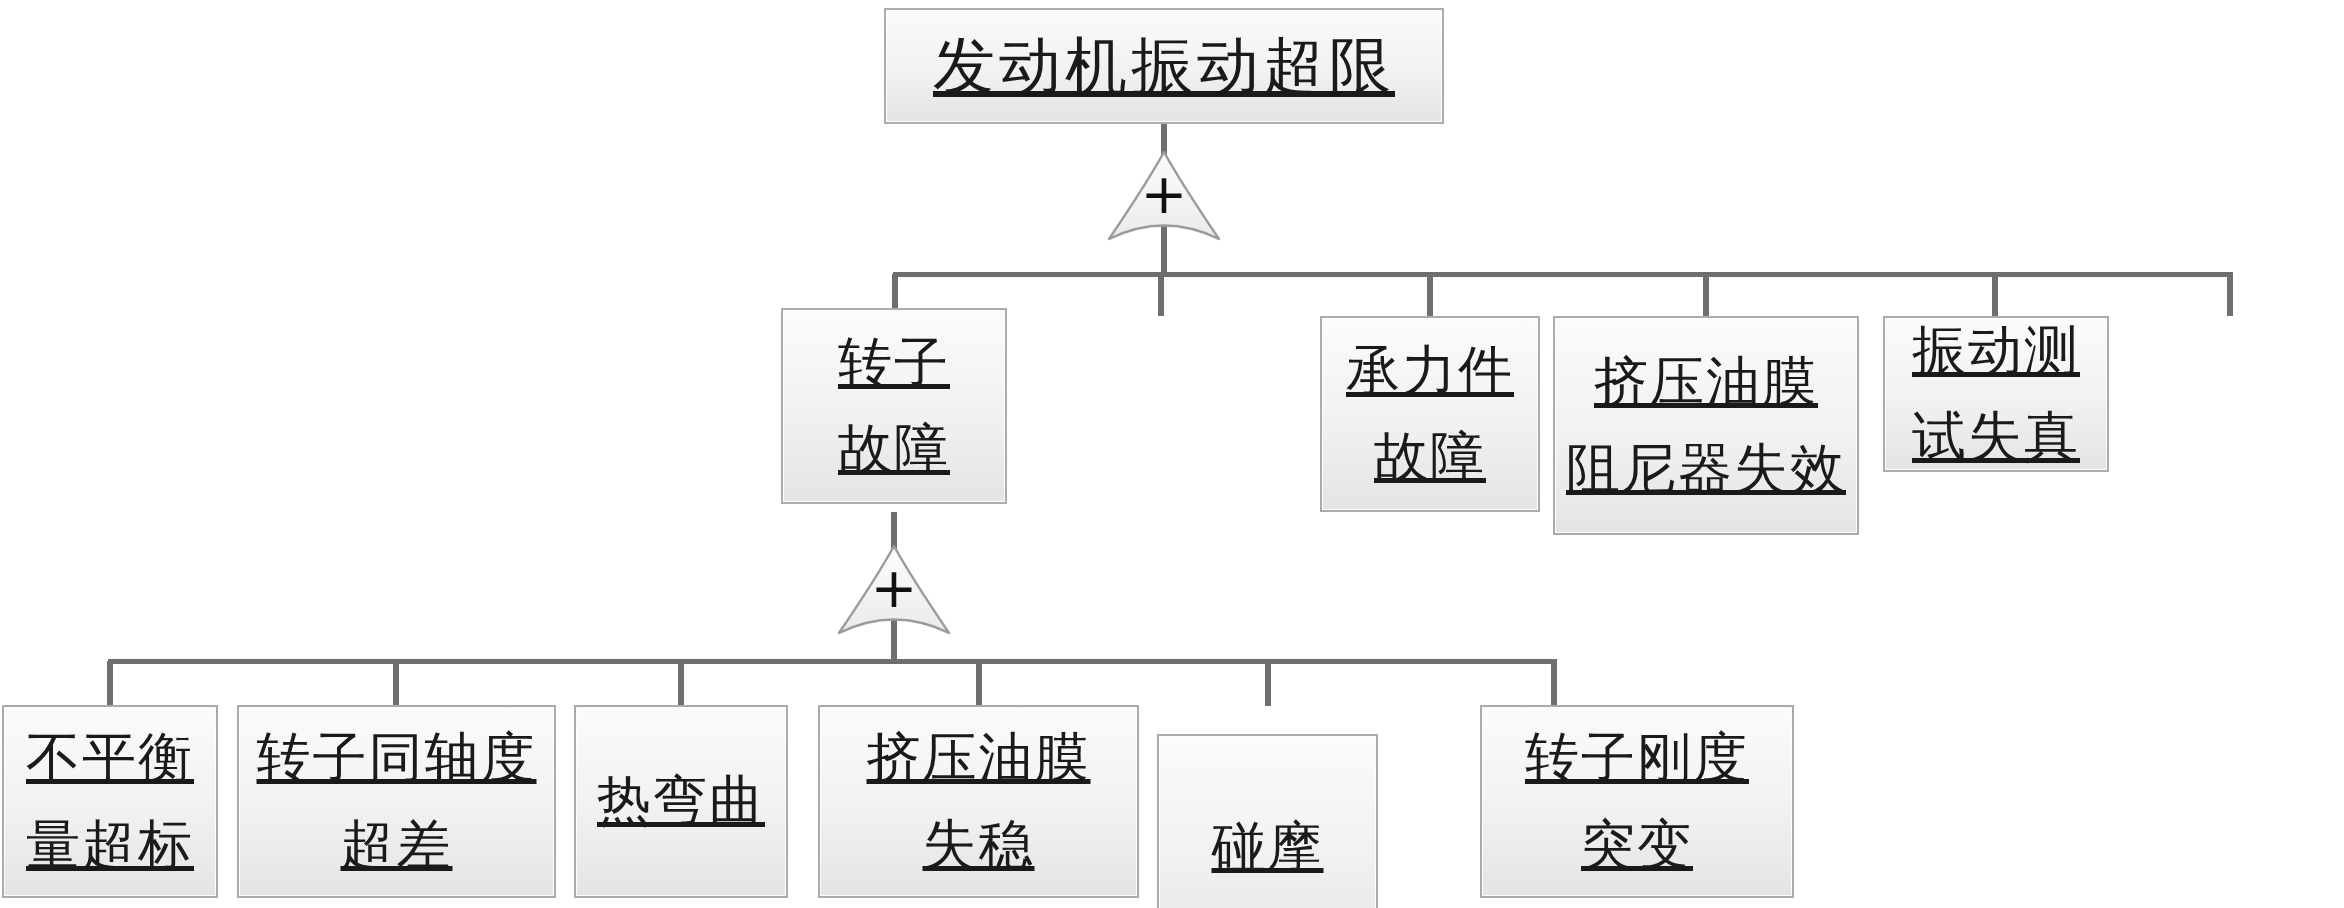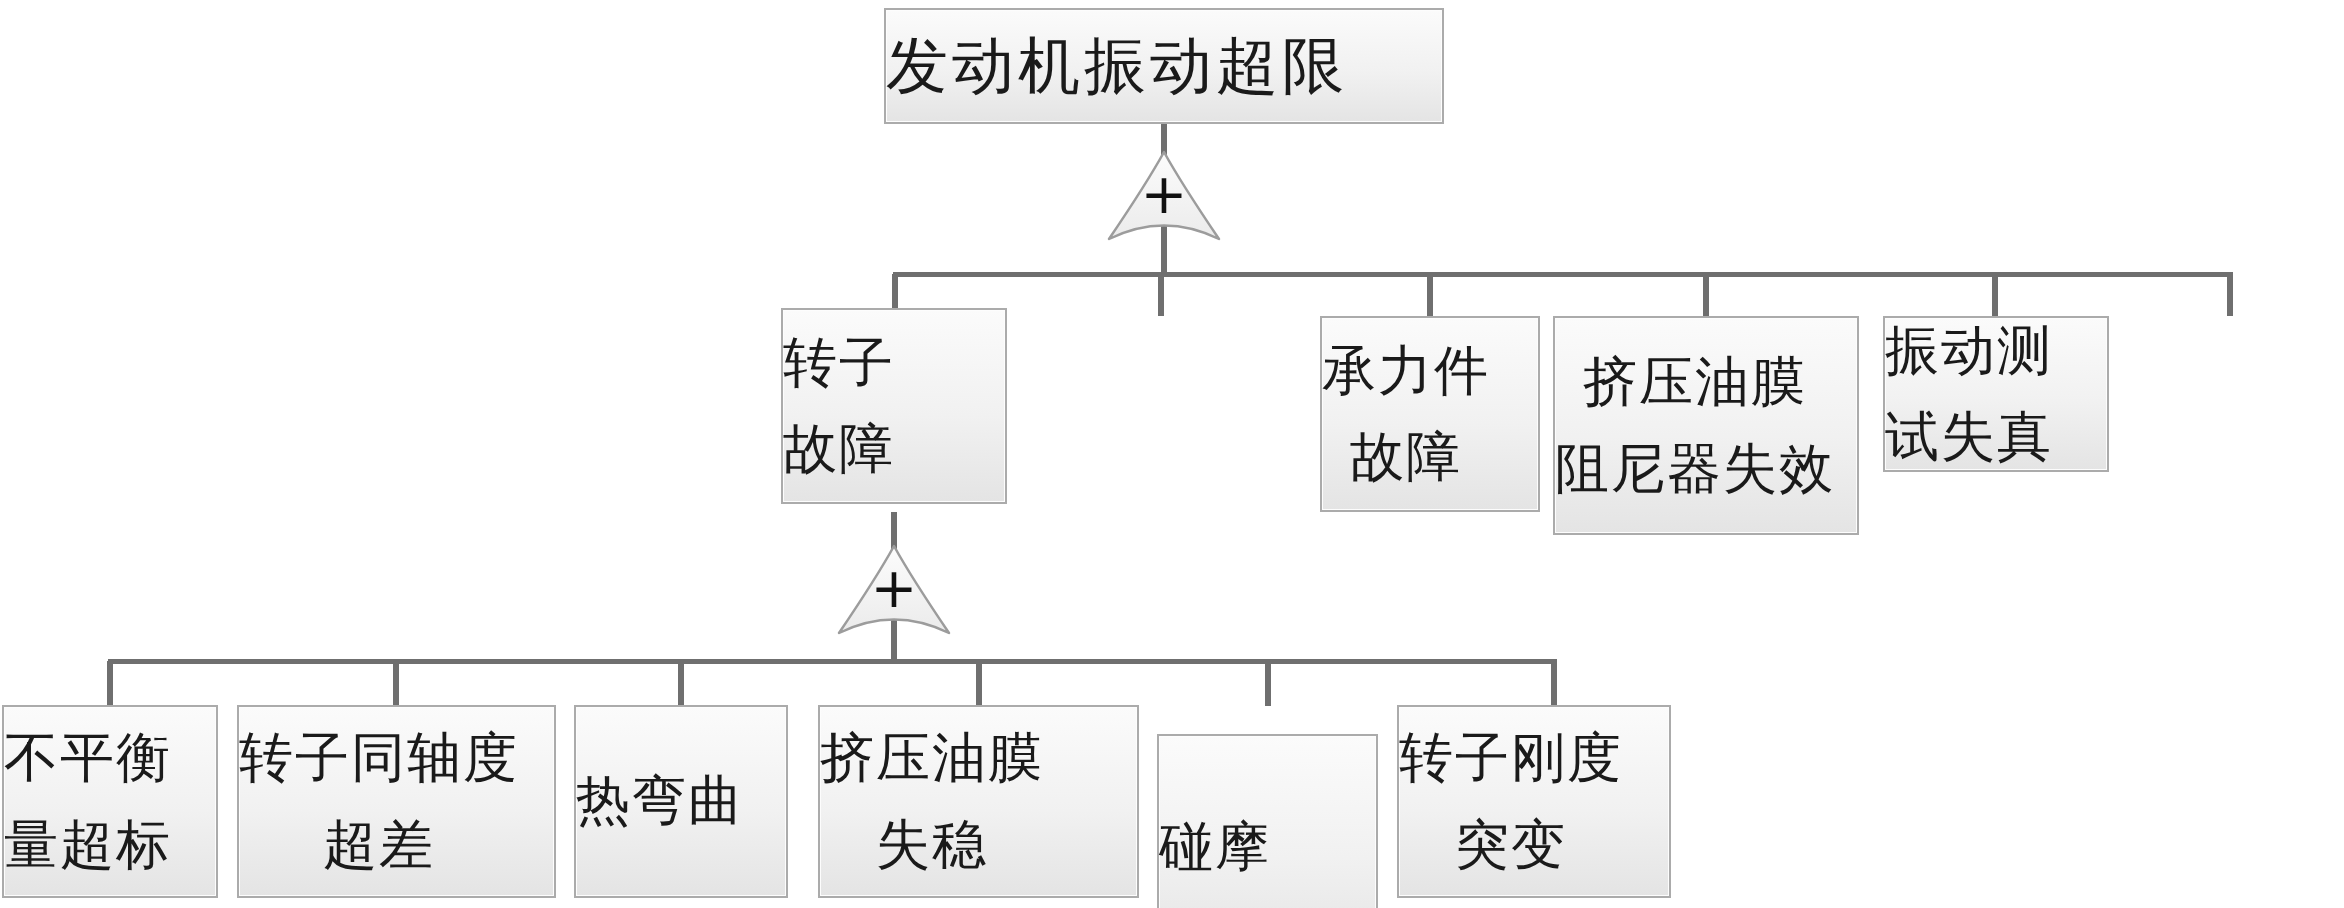--- a/index.html
+++ b/index.html
@@ -17,22 +17,23 @@
     overflow:hidden;
     background:#ffffff;
     font-family:"Liberation Serif","DejaVu Serif",serif;
     color:var(--text);
   }
   .node{
     position:absolute;
     box-sizing:border-box;
     border:2px solid var(--box-border);
     background:linear-gradient(180deg,var(--box-fill-top) 0%,#f1f1f1 55%,var(--box-fill-bottom) 100%);
-    display:flex;align-items:center;
+    display:flex;align-items:center;justify-content:center;
     box-shadow:inset 0 0 0 1px #fdfdfd;
+    text-decoration:underline;
   }
   .node .label{
     white-space:pre-line;
     text-align:center;
     font-size:54px;
     line-height:1.6;
     letter-spacing:2px;
   }
   .node.top .label{
     font-size:62px;
@@ -126,18 +127,18 @@
     <span class="label">转子同轴度
 超差</span>
   </div>
   <div class="node" style="left:818px;top:705px;width:321px;height:193px">
     <span class="label">挤压油膜
 失稳</span>
   </div>
   <div class="node" style="left:1157px;top:734px;width:221px;height:226px">
     <span class="label">碰摩</span>
   </div>
-  <div class="node" style="left:1397px;top:705px;width:274px;height:193px">
+  <div class="node" style="left:1480px;top:705px;width:314px;height:193px">
     <span class="label">转子刚度
 突变</span>
   </div>
 
 </div>
 
 </body></html>

